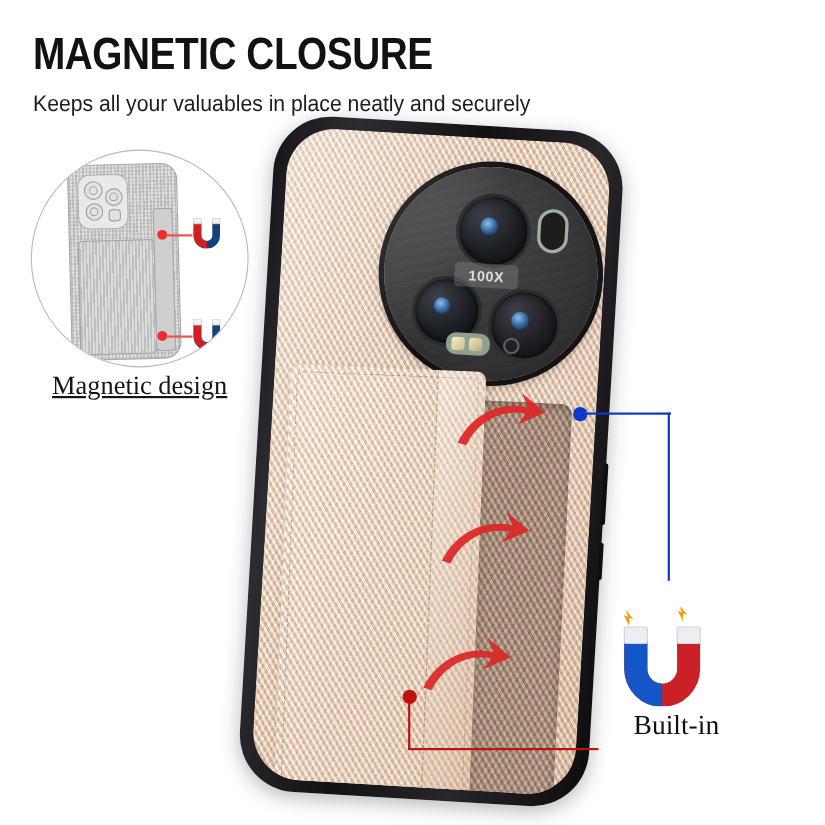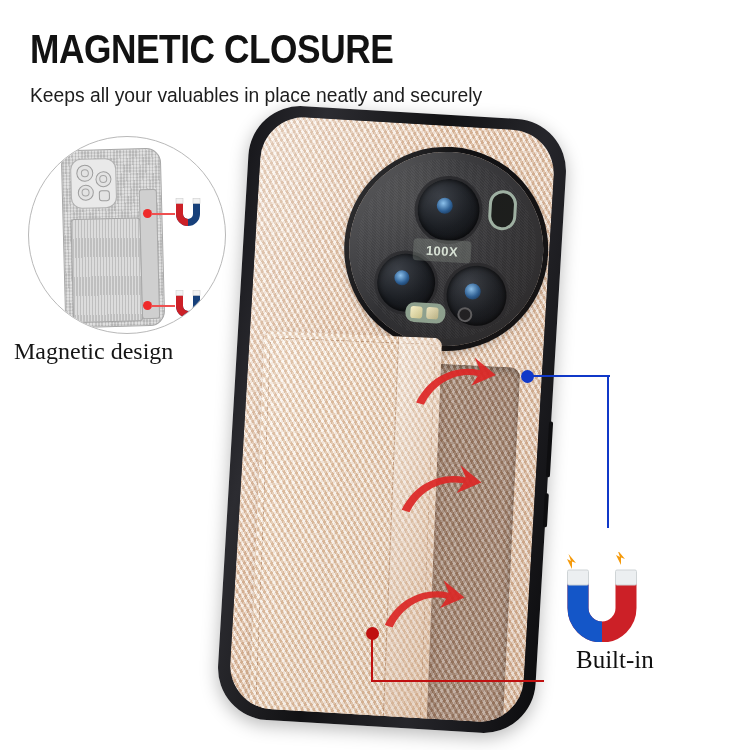--- a/index.html
+++ b/index.html
@@ -36,22 +36,23 @@
 
   
   #diagram-wrap { position:absolute; left:28px; top:136px; width:200px; height:250px; }
   #diagram-circle {
     position:absolute; left:0; top:0; width:198px; height:198px;
     border:1px solid #b9b9b9; border-radius:50%;
     overflow:hidden; background:#fff;
   }
   #diagram-label {
     position:absolute; top:202px; left:-14px; width:226px;
+    text-align:center;
     font-family:"Liberation Serif", serif;
-    font-size:24px; color:#151515;
+    font-size:24px; color:#151515;text-decoration:underline;
   }
 
   
   .gphone {
     position:absolute; left:34px; top:12px; width:100px; height:178px;
     background:
       repeating-linear-gradient(90deg, rgba(140,140,140,.30) 0 1.6px, rgba(225,225,225,.30) 1.6px 3.2px),
       repeating-linear-gradient(0deg, rgba(150,150,150,.26) 0 1.6px, rgba(230,230,230,.26) 1.6px 3.2px),
       #dcdcdc;
     border:1px solid #a8a8a8;

